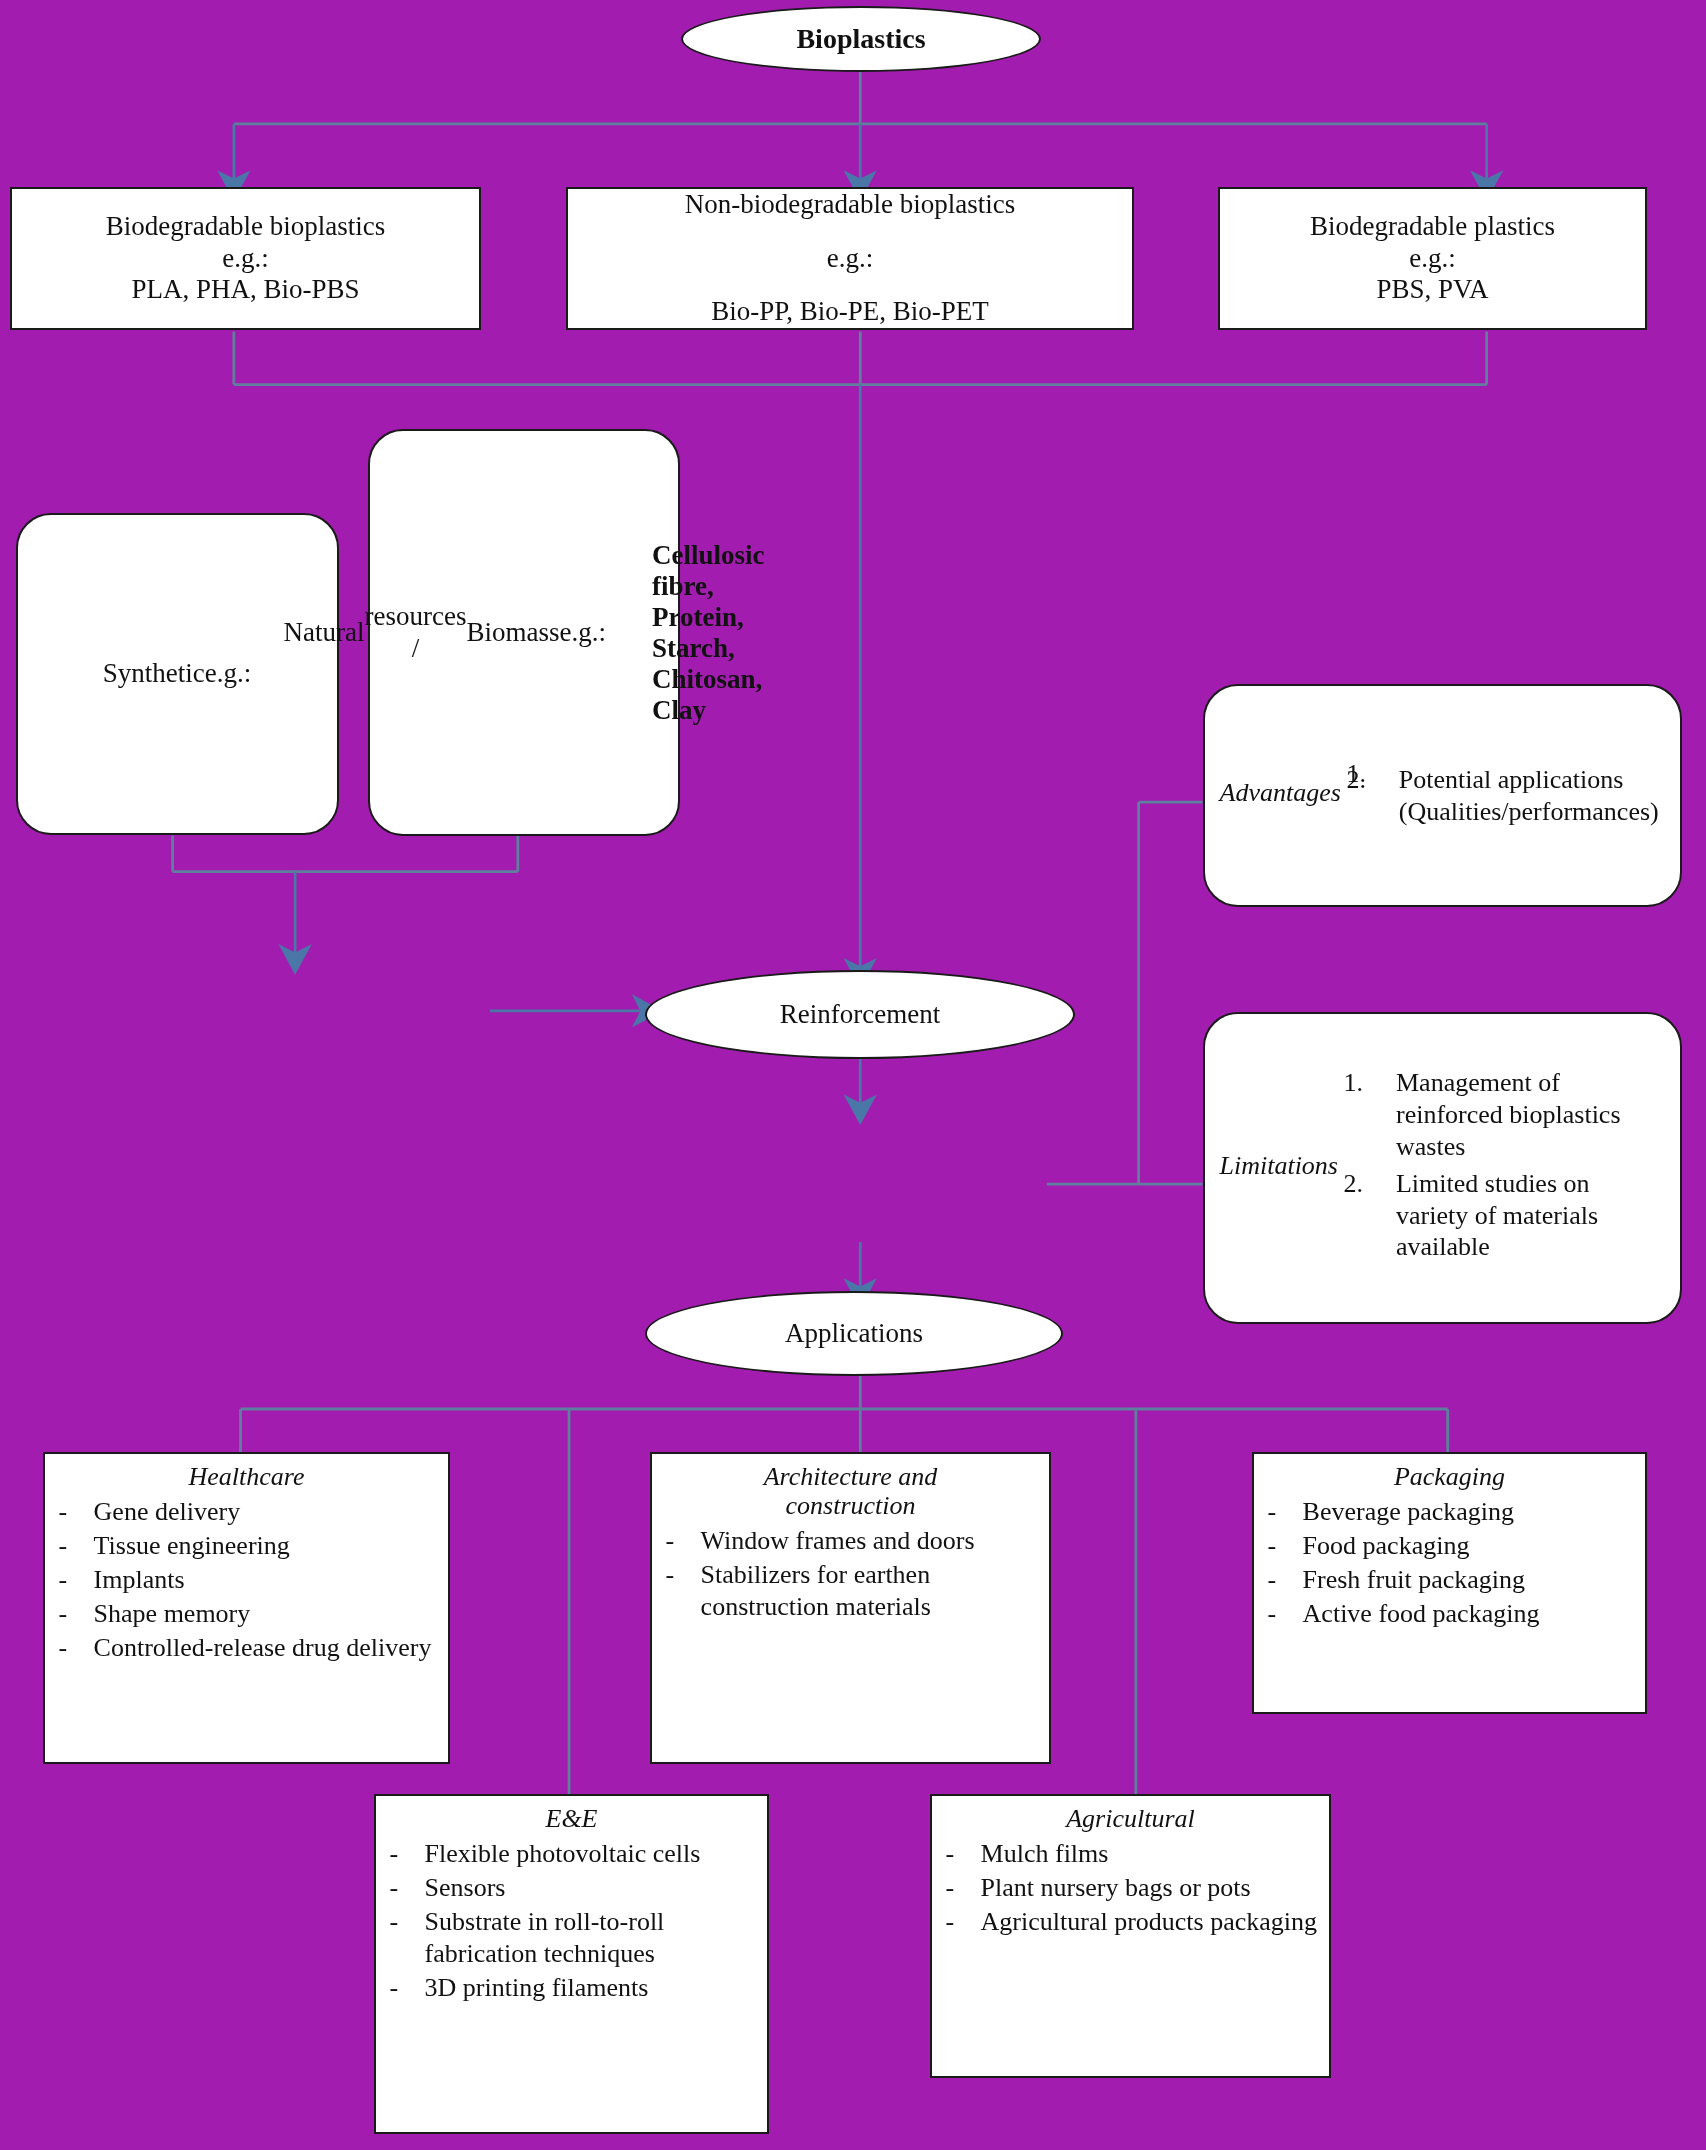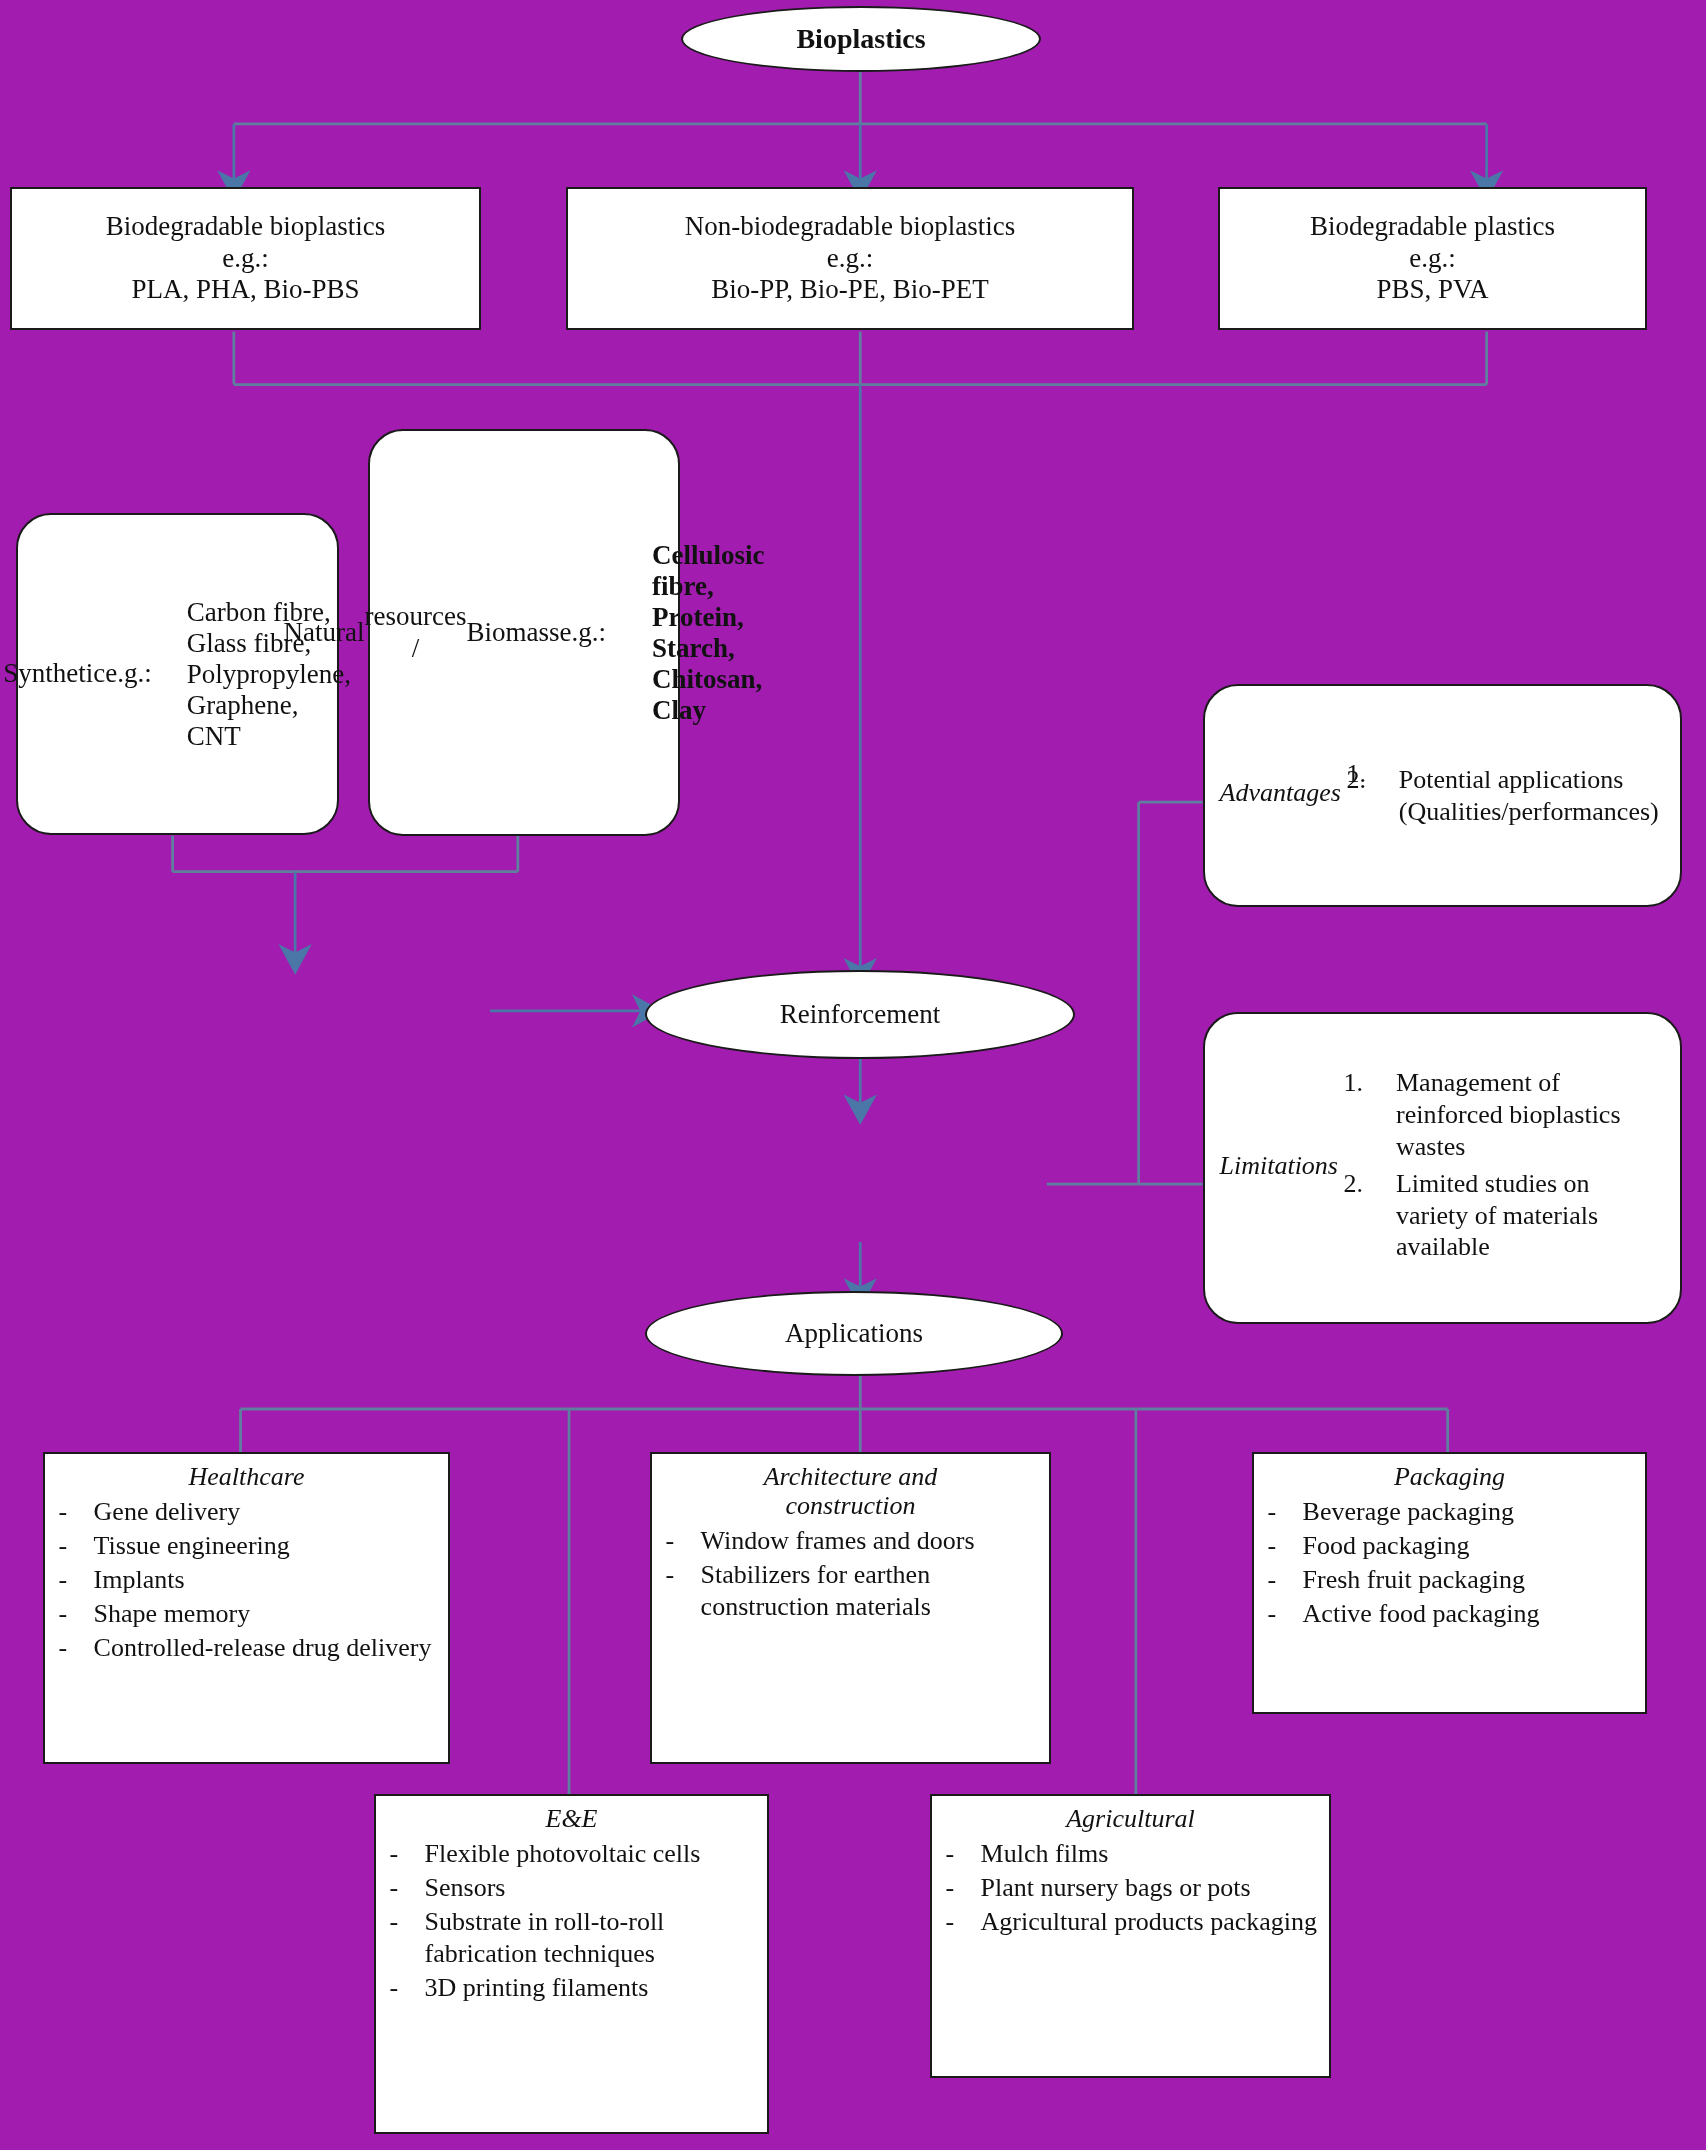--- a/index.html
+++ b/index.html
@@ -88,42 +88,35 @@
   <div class="node ellipse" style="left:681px;top:5.6px;width:360px;height:66px;">
     <div class="ctr t50 b">Bioplastics</div>
   </div>
 
   <div class="node rect" style="left:10px;top:187px;width:471px;height:143px;">
     <div class="ctr t48">Biodegradable bioplastics</div>
     <div class="ctr t48">e.g.:</div>
     <div class="ctr t48">PLA, PHA, Bio-PBS</div>
   </div>
 
-  <div class="node rect" style="left:566px;top:187px;width:568px;height:143px;">
+  <div class="node rect" style="left:566px;top:187px;width:568px;height:143px;justify-content:space-between;">
     <div class="ctr t48">Non-biodegradable bioplastics</div>
     <div class="ctr t48">e.g.:</div>
     <div class="ctr t48">Bio-PP, Bio-PE, Bio-PET</div>
   </div>
 
   <div class="node rect" style="left:1218px;top:187px;width:429px;height:143px;">
     <div class="ctr t48">Biodegradable plastics</div>
     <div class="ctr t48">e.g.:</div>
     <div class="ctr t48">PBS, PVA</div>
   </div>
 
   <div class="node rrect" style="left:15.6px;top:513px;width:323px;height:322px;">
     <div class="ctr t48">Synthetic</div>
     <div class="ctr t48">e.g.:</div>
-    <div class="leftlines" style="width:100%;padding-left:35px;box-sizing:border-box;">
-      <div class="t48">Carbon fibre,</div>
-      <div class="t48">Glass fibre,</div>
-      <div class="t48">Polypropylene,</div>
-      <div class="t48">Graphene,</div>
-      <div class="t48">CNT</div>
-    </div>
   </div>
 
   <div class="node rrect" style="left:368px;top:429px;width:312px;height:407px;">
     <div class="ctr t48">Natural</div>
     <div class="ctr t48">resources /</div>
     <div class="ctr t48">Biomass</div>
     <div class="ctr t48">e.g.:</div>
     <div class="leftlines" style="width:100%;padding-left:46px;box-sizing:border-box;font-weight:bold;">
       <div class="t48">Cellulosic fibre,</div>
       <div class="t48">Protein,</div>

